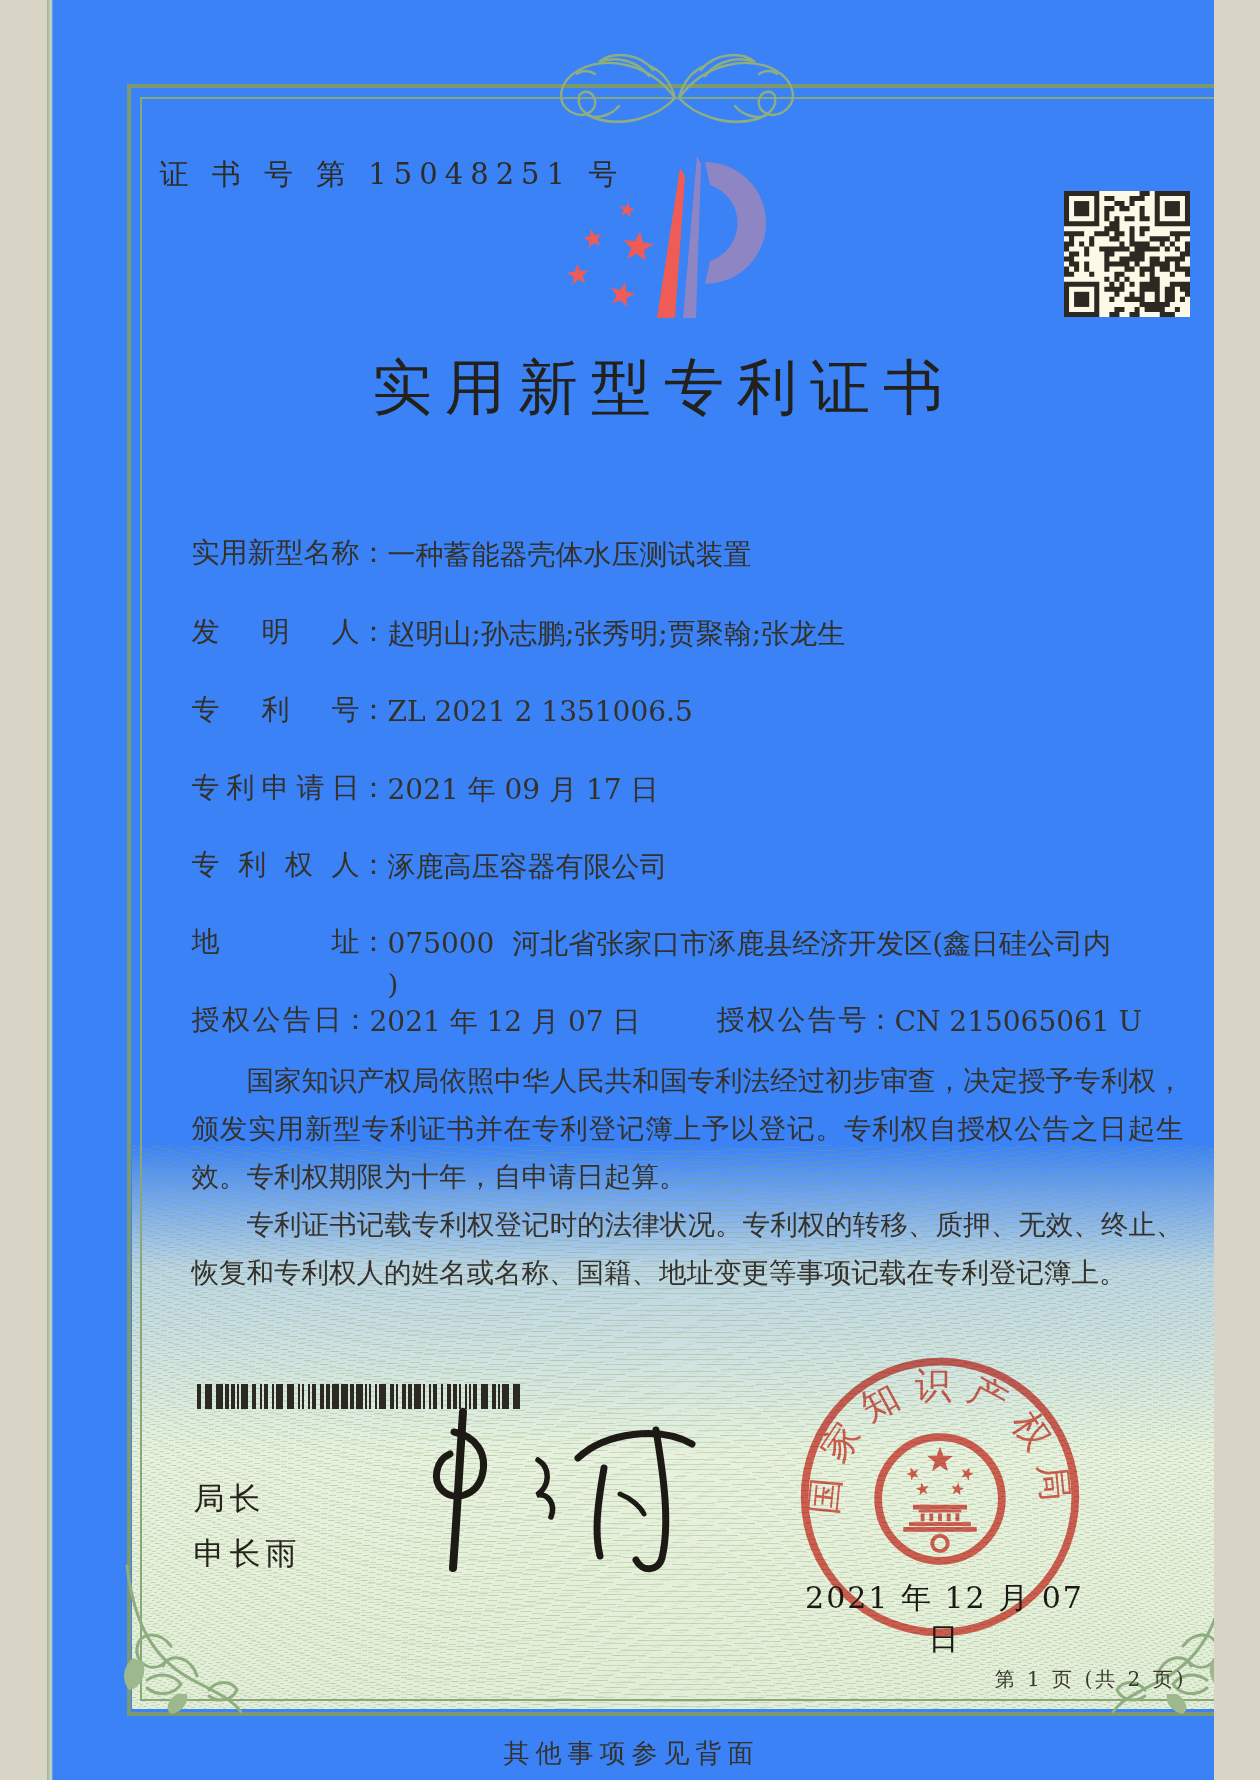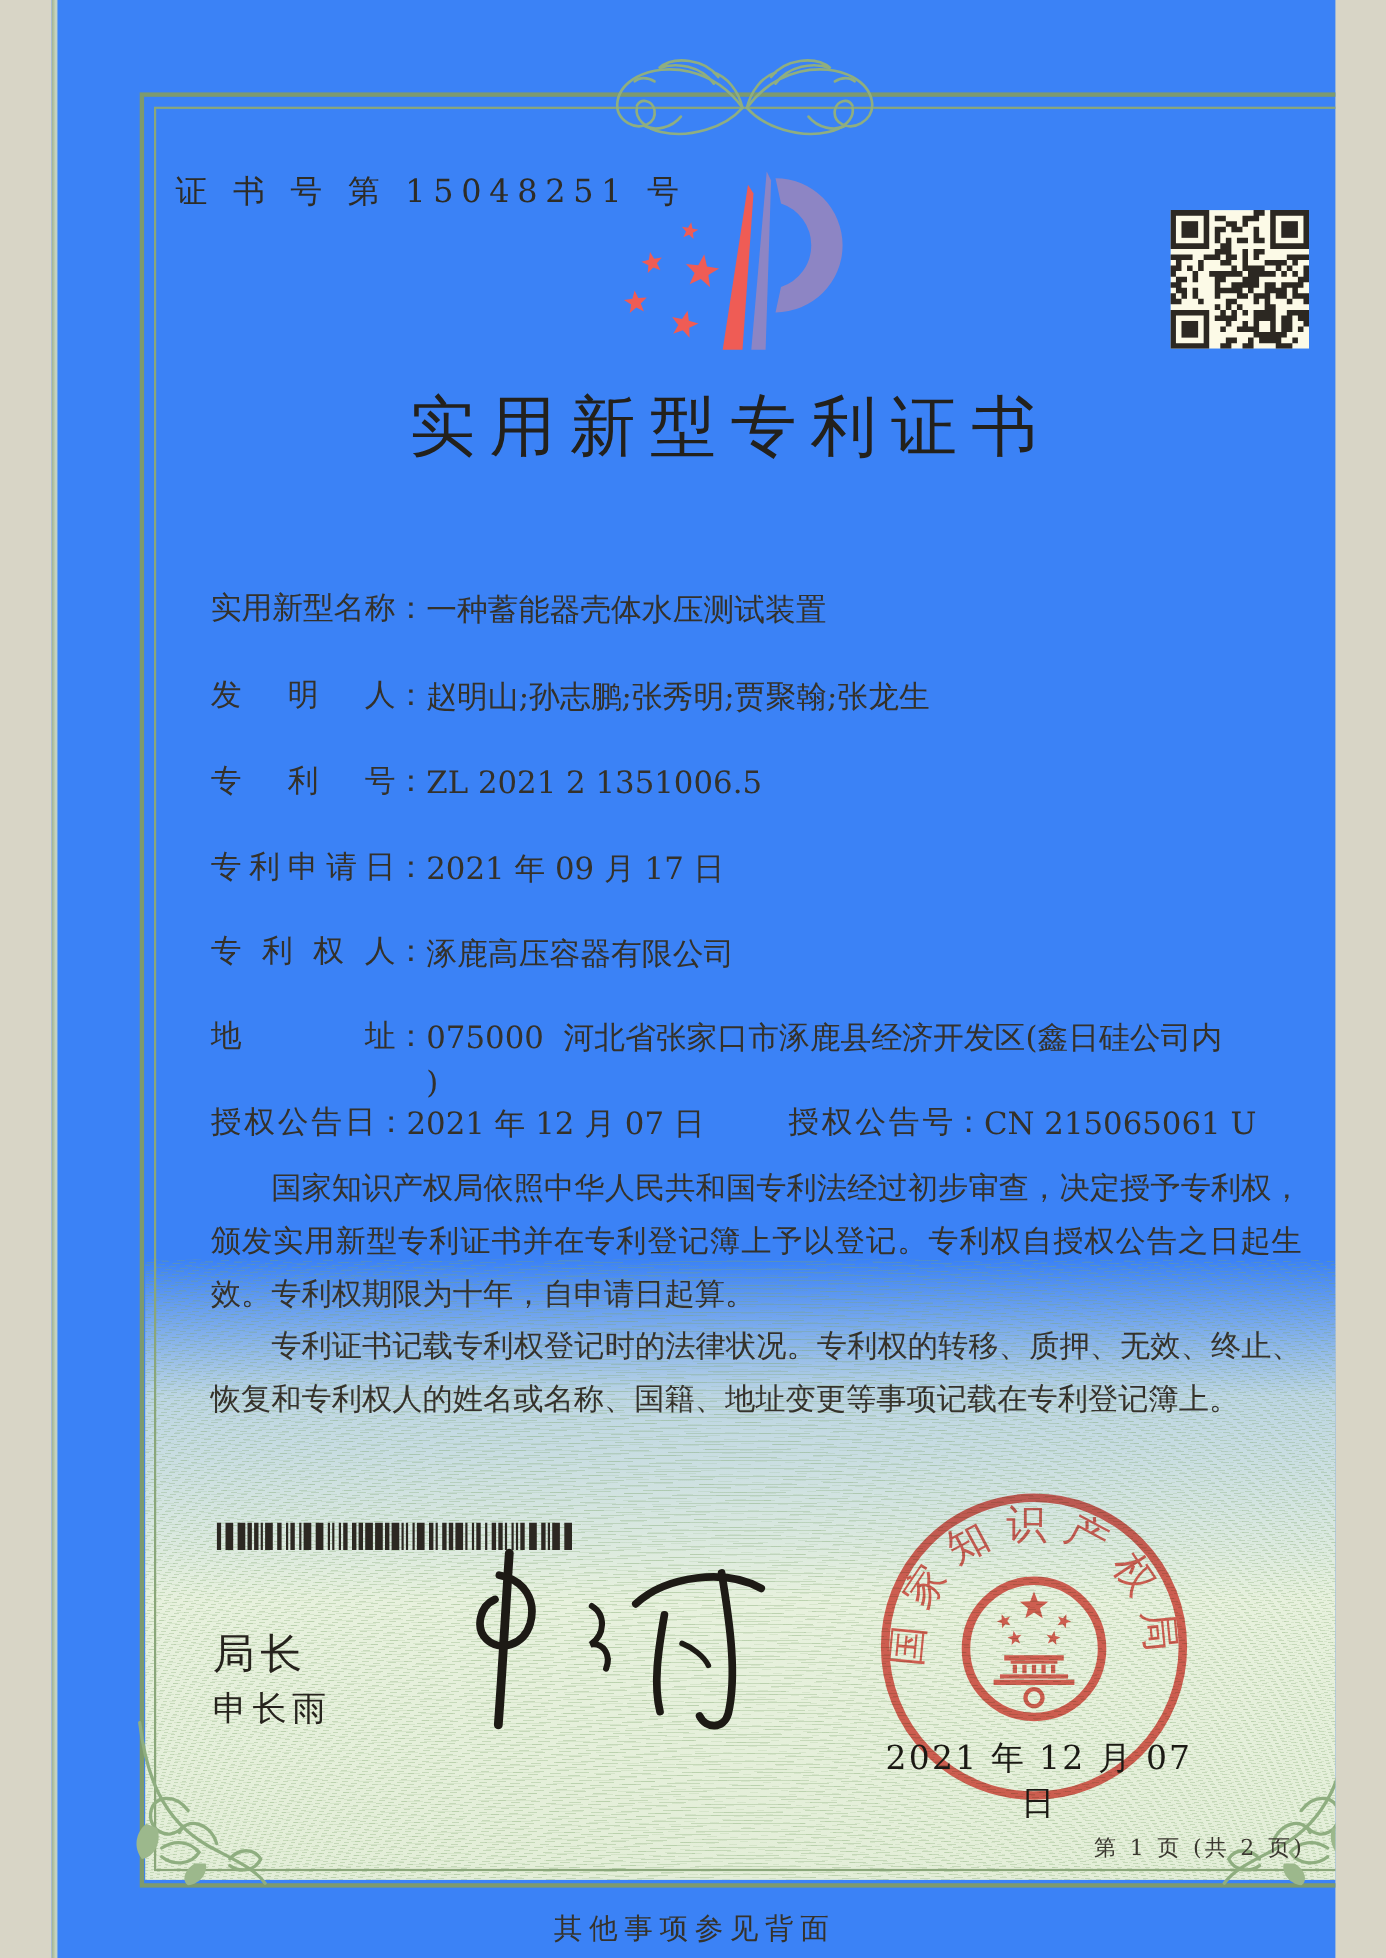--- a/index.html
+++ b/index.html
@@ -42,21 +42,21 @@
   .fgroup{display:inline-block;vertical-align:top;}
   #row-6 .fgroup2{margin-left:76px;}
   #row-6 .flabel{width:150px;}
   
   #body-text{left:145px;top:1056px;width:992px;font-size:27.5px;line-height:48px;
              text-align:justify;color:#35322b;}
   #body-text p{margin:0;text-indent:2em;}
   
   #barcode{left:150px;top:1384px;width:326px;height:25px;}
   
-  #signer-role{left:147px;top:1478px;font-size:38px;letter-spacing:5px;color:#26231d;}
+  #signer-role{left:147px;top:1478px;font-size:31px;letter-spacing:5px;color:#26231d;}
   #signer-name{left:147px;top:1533px;font-size:31px;letter-spacing:5px;color:#26231d;}
   
   #signature{left:295px;top:1402px;width:370px;height:180px;}
   
   #seal{left:748px;top:1352px;width:290px;height:290px;mix-blend-mode:multiply;opacity:.93;}
   #seal-date{left:758px;top:1578px;width:280px;text-align:center;font-size:30px;
              letter-spacing:2px;color:#1b1914;}
   
   #page-indicator{left:30px;top:1666px;width:1110px;text-align:right;font-size:20px;
                   letter-spacing:3px;color:#3a372f;}

